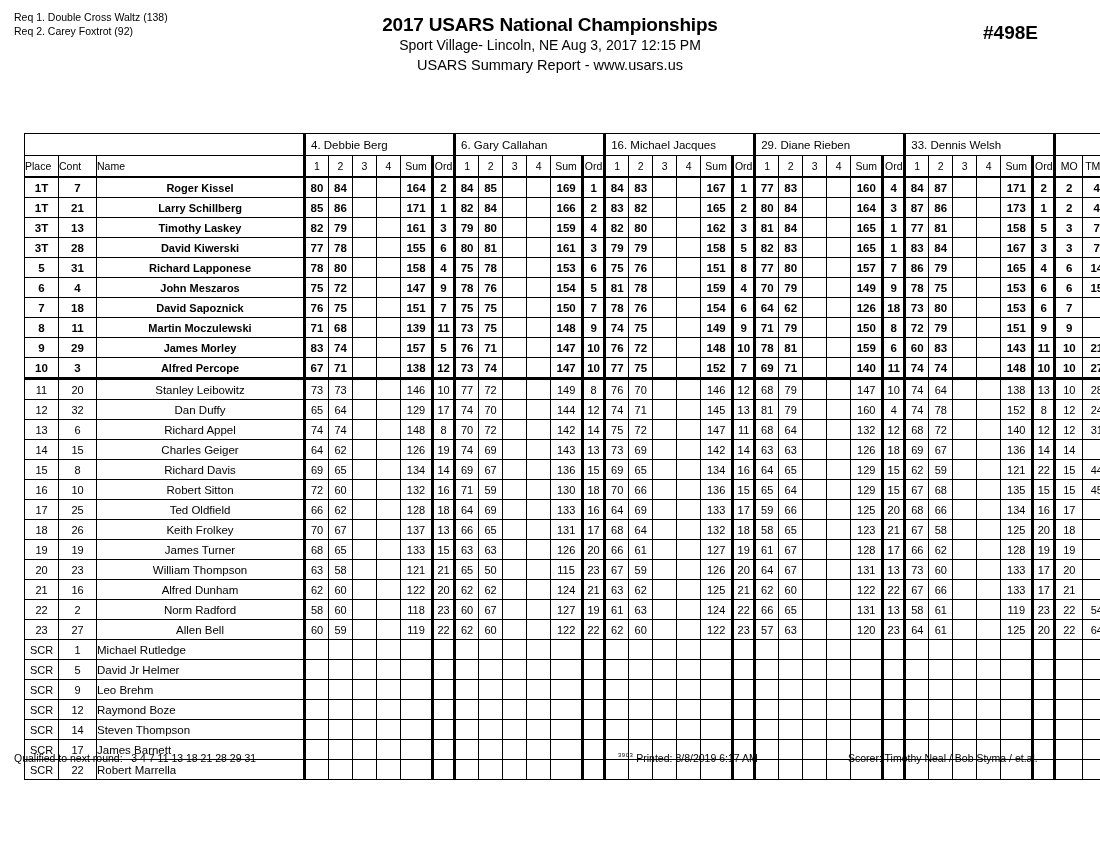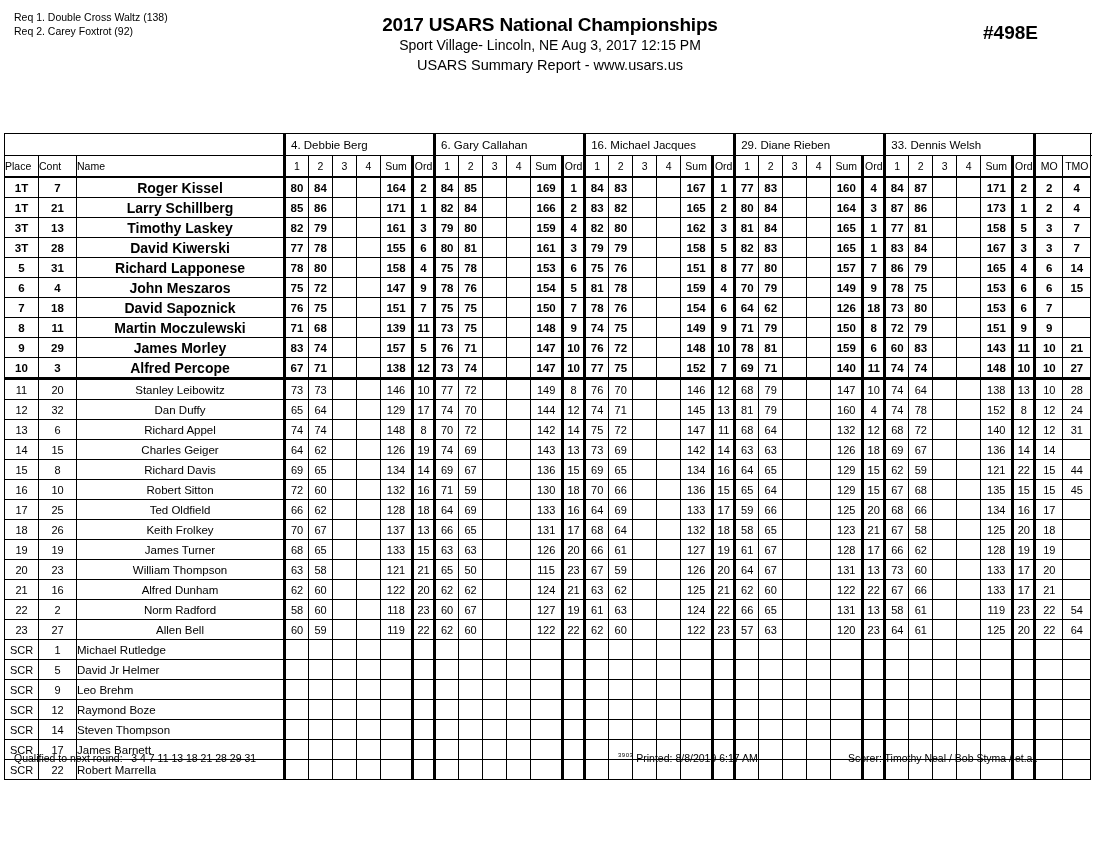--- a/index.html
+++ b/index.html
@@ -61,21 +61,21 @@
     position: absolute;
     right: 62px;
     top: 22px;
     font-size: 19px;
     font-weight: bold;
   }
 
   
   #score-table-wrap {
     position: absolute;
-    left: 4px;
+    left: 24px;
     top: 133px;
     width: 1040px;
   }
   table.score {
     border-collapse: collapse;
     table-layout: fixed;
     width: 1040px;
     font-size: 11px;
   }
   table.score td, table.score th {
@@ -118,21 +118,21 @@
   tr.colhead td {
     font-size: 10.5px;
     height: 20px;
   }
   tr.colhead td.lbl { text-align: left; }
 
   td.place, td.cont { font-size: 11px; }
   td.name { text-align: left; padding-left: 5px; font-size: 11.5px; }
 
   tr.qualified td { font-weight: bold; font-size: 11.5px; }
-  tr.qualified td.name { font-size: 14px; }
+  tr.qualified td.name { font-size: 11px; }
   tr.cutoff td { border-bottom: 3px solid #000 !important; }
   tr.headrule td { border-bottom: 2px solid #000 !important; }
 
   tr.scr td.name { text-align: left; }
 
   
   #footer {
     position: absolute;
     left: 14px;
     top: 752px;

